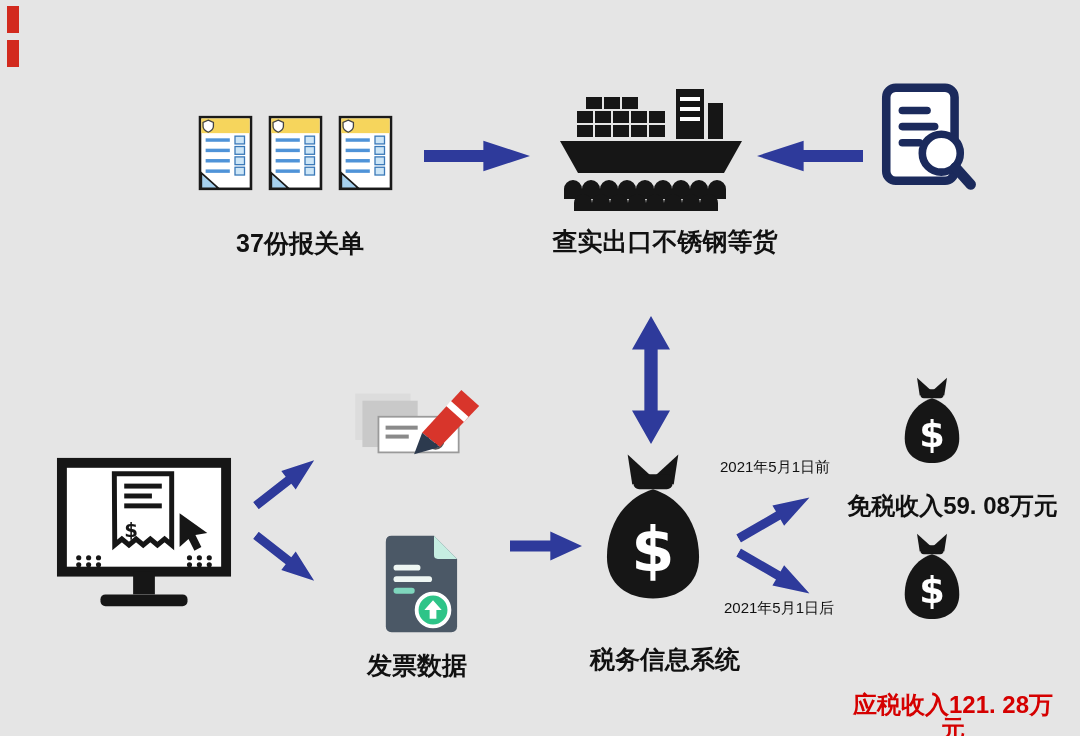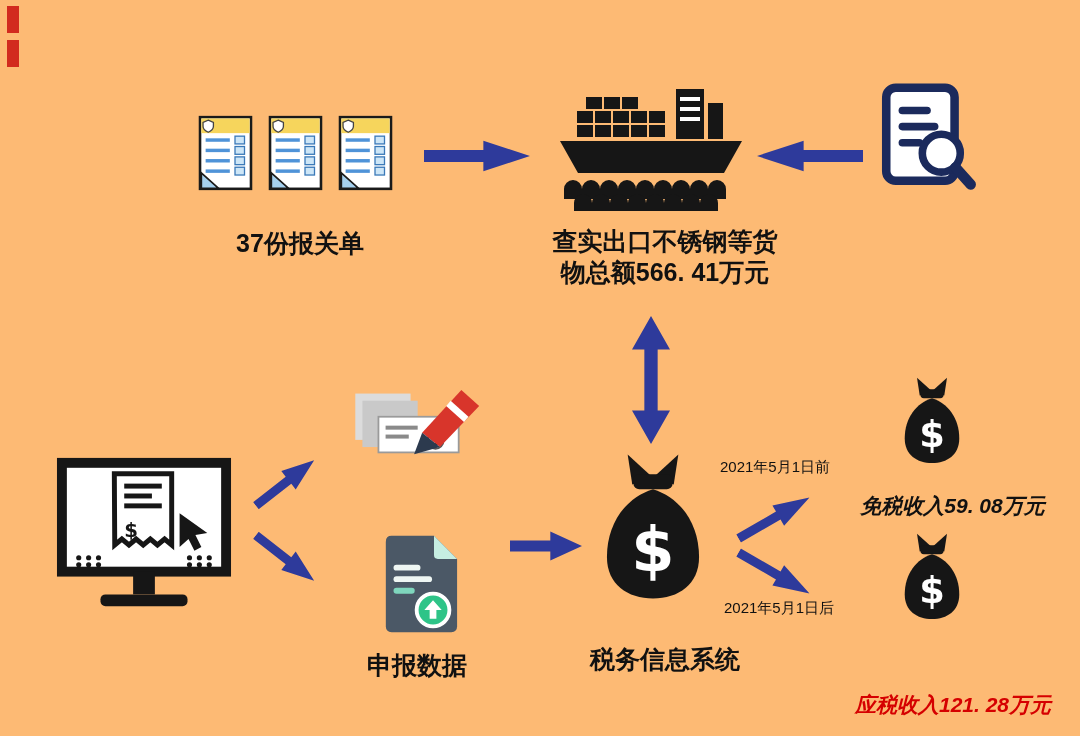--- a/index.html
+++ b/index.html
@@ -1,23 +1,23 @@
 <!DOCTYPE html>
 <html><head>
 <meta charset="utf-8">
 <style>
   html,body{margin:0;padding:0;background:#ffffff;}
   #canvas{
-    position:relative;width:1080px;height:736px;background:#fdba74;overflow:hidden;
+    position:relative;width:1080px;height:736px;background:#e5e5e5;overflow:hidden;
     font-family:"Liberation Sans","DejaVu Sans",sans-serif;color:#111;
   }
   .abs{position:absolute;}
   .label{font-weight:bold;text-align:center;color:#111;}
   .label-lg{font-size:25px;line-height:31px;}
-  .label-md{font-size:21px;line-height:24px;font-style:italic;}
+  .label-md{font-size:24px;line-height:24px;}
   .label-sm{font-size:15px;font-weight:normal;text-align:center;color:#111;}
   .label-red{color:#d50000;margin-top:31px;}
   .red-mark{position:absolute;width:12px;height:27px;background:#d22a1e;}
   .rot{transform-origin:50% 50%;}
   .icon svg{display:block;width:100%;height:100%;}
   .arrow svg{display:block;width:100%;height:100%;}
   .flip{transform:scaleX(-1);}
 </style>
 </head>
 <body>
@@ -115,21 +115,20 @@
       <g fill="#ffffff">
         <rect x="124" y="10" width="20" height="4"></rect>
           <rect x="124" y="20" width="20" height="4"></rect>
           <rect x="124" y="30" width="20" height="4"></rect>
       </g>
     </svg>
   </div>
 
   <div class="abs label label-lg" style="left:520px;top:226px;width:290px;">
     <div>查实出口不锈钢等货</div>
-    <div>物总额566. 41万元</div>
   </div>
 
   <div class="abs arrow flip" style="left:757px;top:139px;width:106px;height:34px;">
     <svg viewBox="0 0 100 40" preserveAspectRatio="none">
         <polygon points="0,13 56,13 56,2 100,20 56,38 56,27 0,27" fill="#2e3a9b"></polygon>
       </svg>
   </div>
 
   <div class="abs icon" style="left:878px;top:82px;width:100px;height:112px;">
     <svg viewBox="0 0 104 118">
@@ -212,21 +211,21 @@
       <path d="M14 4 h44 l24 24 v70 q0 6 -6 6 h-62 q-6 0 -6 -6 v-88 q0 -6 6 -6 z" fill="#4b5866"></path>
       <path d="M58 4 l24 24 h-20 q-4 0 -4 -4 z" fill="#c6eee2"></path>
       <rect x="16" y="34" width="28" height="6" rx="3" fill="#eef6f3"></rect>
       <rect x="16" y="46" width="40" height="6" rx="3" fill="#eef6f3"></rect>
       <rect x="16" y="58" width="22" height="6" rx="3" fill="#7fd6bd"></rect>
       <circle cx="57" cy="81" r="17" fill="#2ec488" stroke="#ffffff" stroke-width="4"></circle>
       <path d="M57 71 l9 10 h-5.5 v9 h-7 v-9 h-5.5 z" fill="#ffffff"></path>
     </svg>
   </div>
 
-  <div class="abs label label-lg" style="left:337px;top:650px;width:160px;">申报数据</div>
+  <div class="abs label label-lg" style="left:337px;top:650px;width:160px;">发票数据</div>
 
   <div class="abs arrow" style="left:510px;top:530px;width:72px;height:32px;">
     <svg viewBox="0 0 100 40" preserveAspectRatio="none">
         <polygon points="0,13 56,13 56,2 100,20 56,38 56,27 0,27" fill="#2e3a9b"></polygon>
       </svg>
   </div>
 
   <div class="abs icon" style="left:594px;top:450px;width:118px;height:152px;">
     <svg viewBox="0 0 100 132">
       <g fill="#161616">

